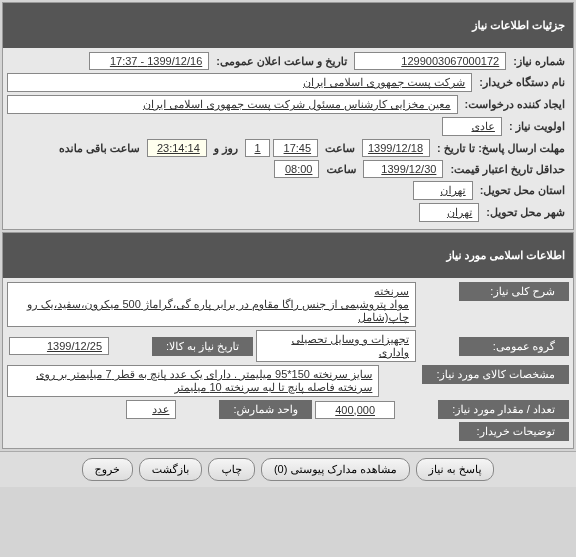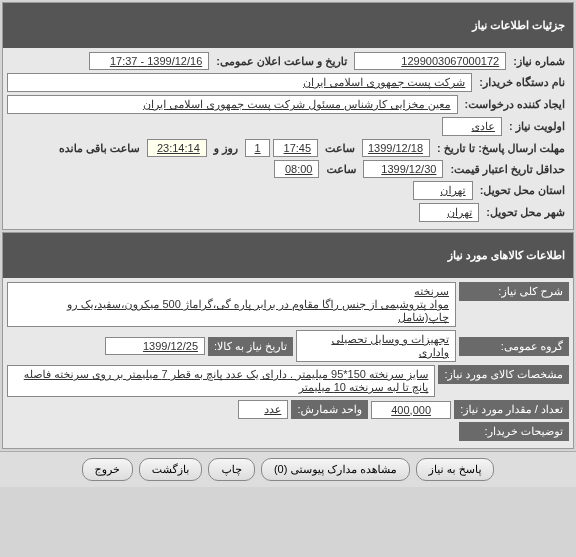--- a/index.html
+++ b/index.html
@@ -36,23 +36,24 @@
 .label {
   font-size: 11px;
   color: #333;
   white-space: nowrap;
   padding: 2px 4px;
   font-weight: bold;
 }
 .label-dark {
   background: #6a6a6a;
   color: #fff;
-  padding: 3px 6px;
+  padding: 3px 14px;
   font-size: 11px;
   white-space: nowrap;
+  margin-left: 40px;
 }
 .value-box {
   background: #fff;
   border: 1px solid #888;
   padding: 2px 6px;
   font-size: 11px;
   color: #333;
   min-height: 18px;
   display: inline-block;
   text-decoration: underline;
@@ -137,21 +138,21 @@
 
     <div class="row">
       <span class="label">شهر محل تحویل:</span>
       <span class="value-box" style="width:60px">تهران</span>
     </div>
 
   </div>
 </div>
 
 <div class="panel">
-  <div class="panel-header">اطلاعات کالاهای مورد نیاز</div>
+  <div class="panel-header">اطلاعات اسلامی مورد نیاز</div>
   <div class="panel-body">
 
     <div class="row" style="align-items:flex-start">
       <span class="label-dark" style="min-width:110px">شرح کلی نیاز:</span>
       <div class="value-box wide" style="min-height:32px;white-space:pre-line">سرنخته
 مواد پتروشیمی از جنس راگا مقاوم در برابر پاره گی،گراماژ 500 میکرون،سفید،یک رو چاپ(شامل</div>
     </div>
 
     <div class="row">
       <span class="label-dark" style="min-width:110px">گروه عمومی:</span>

